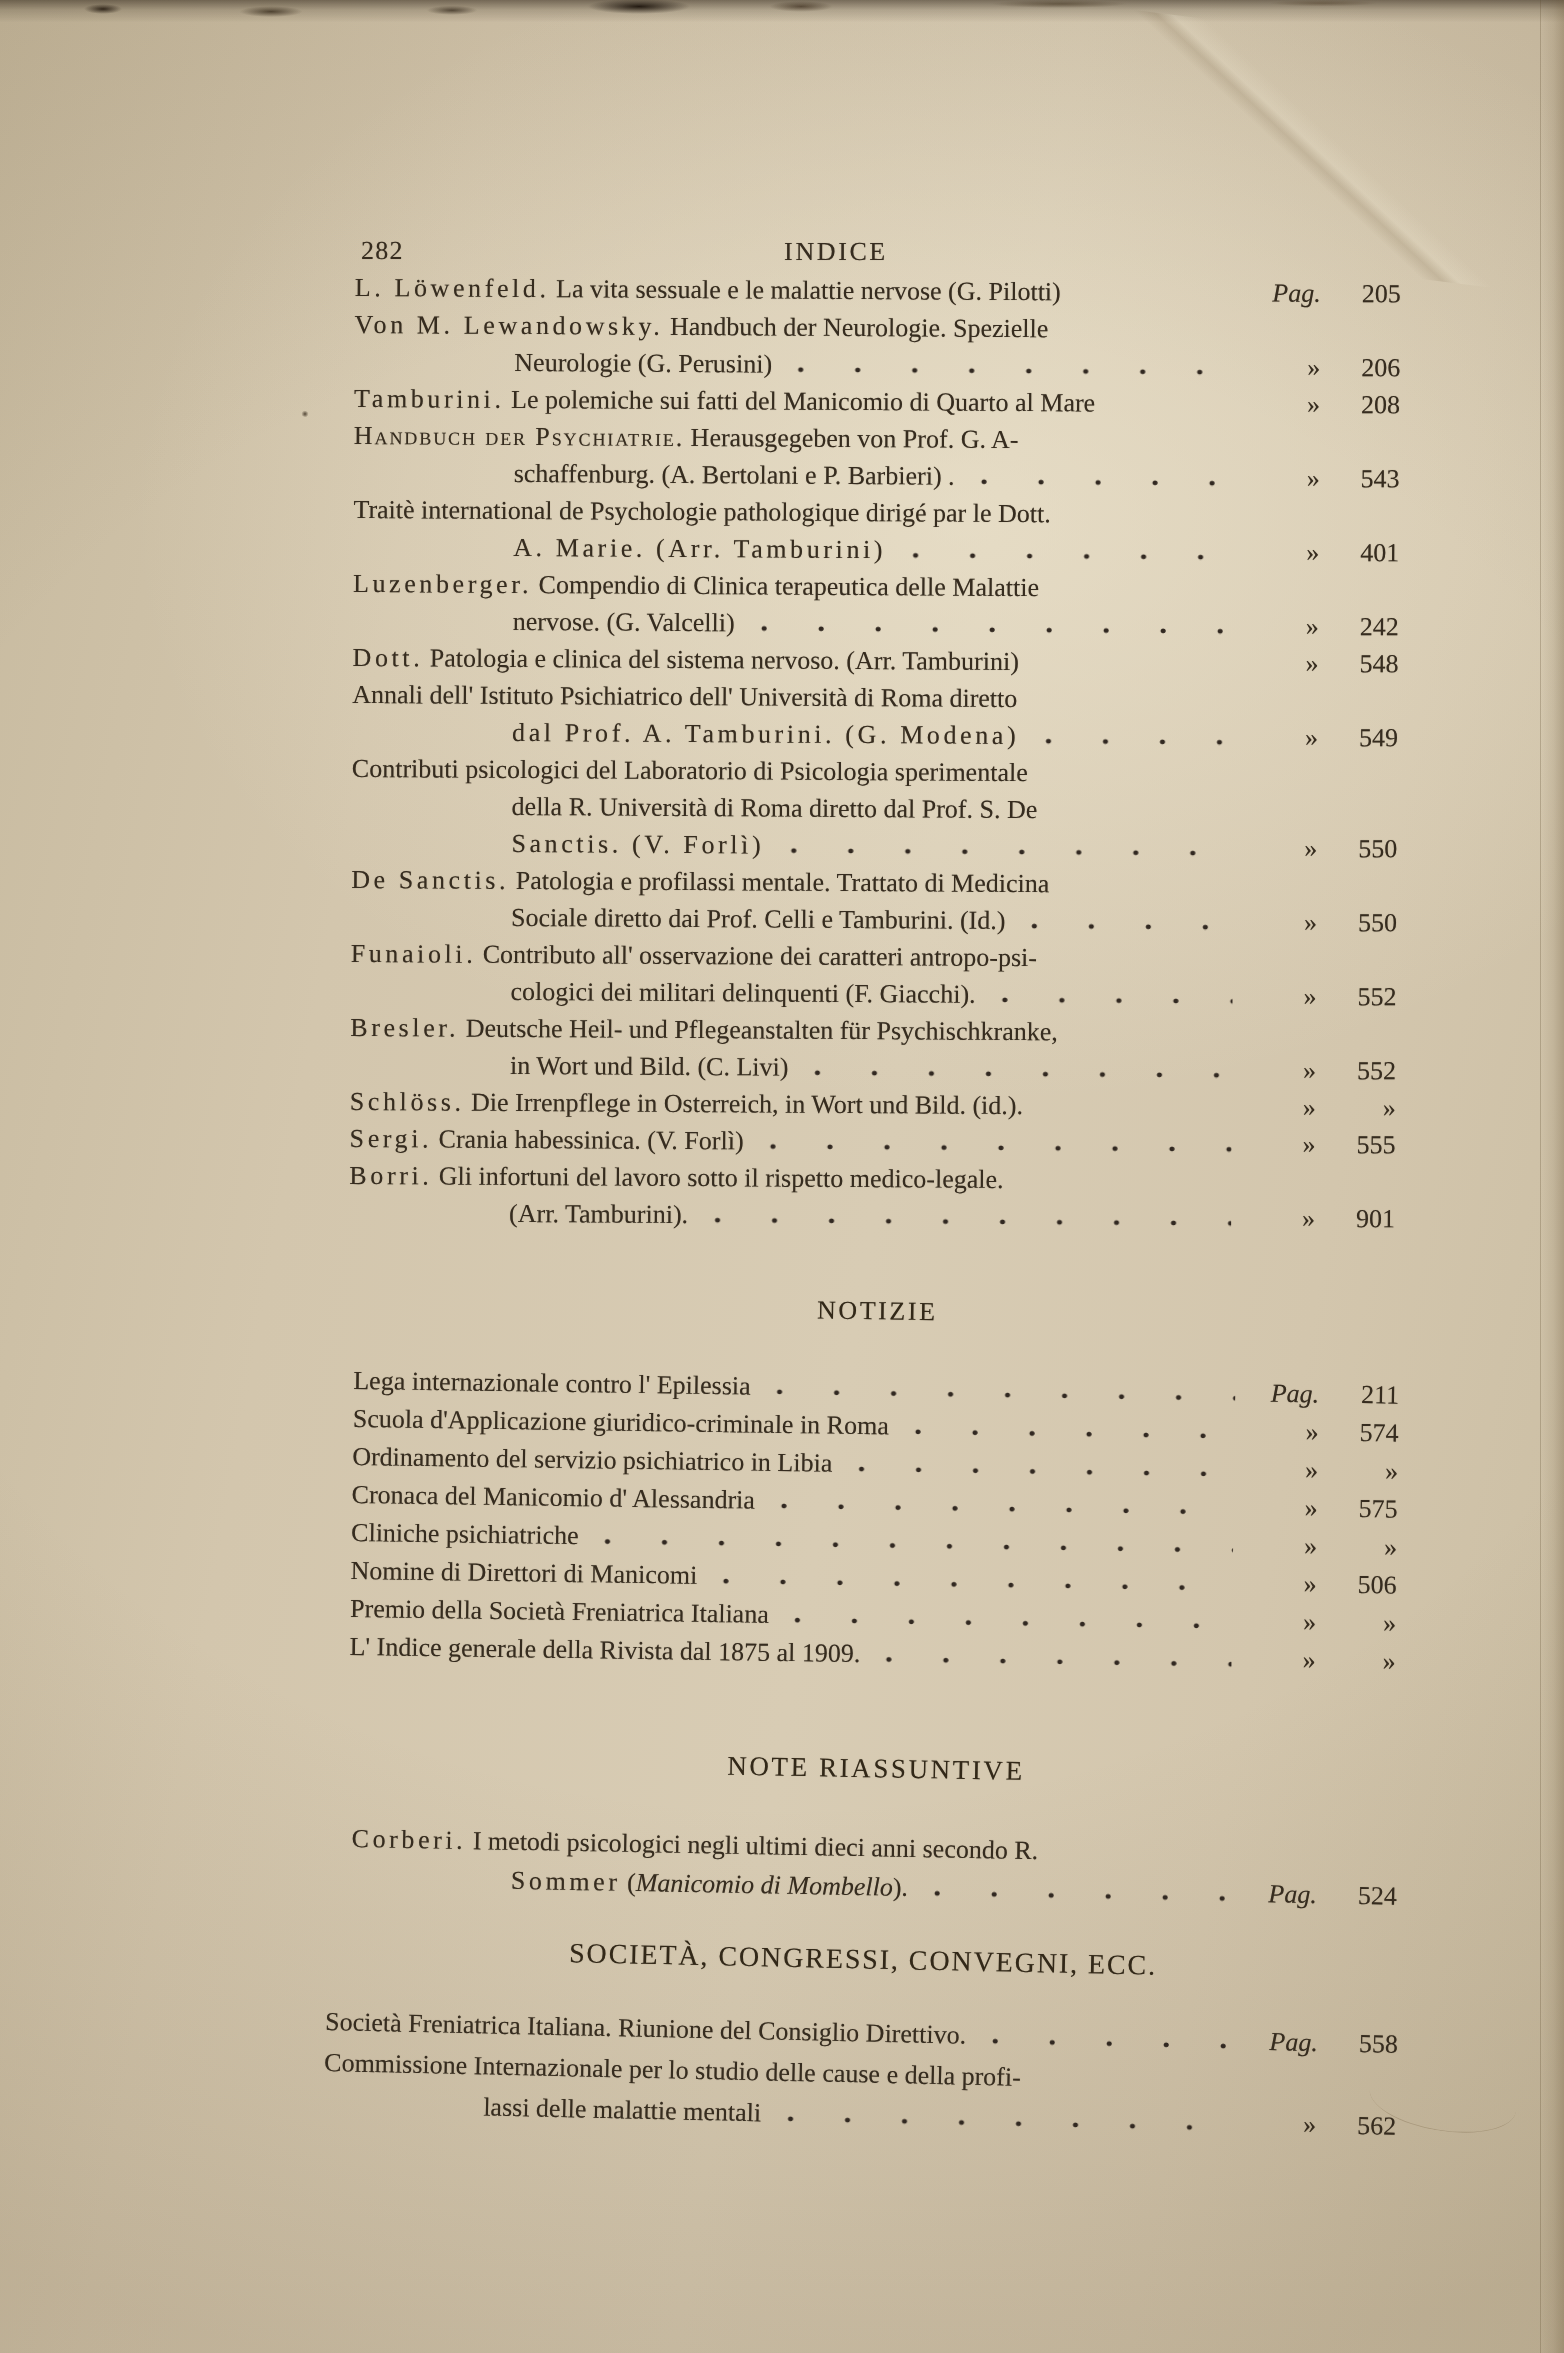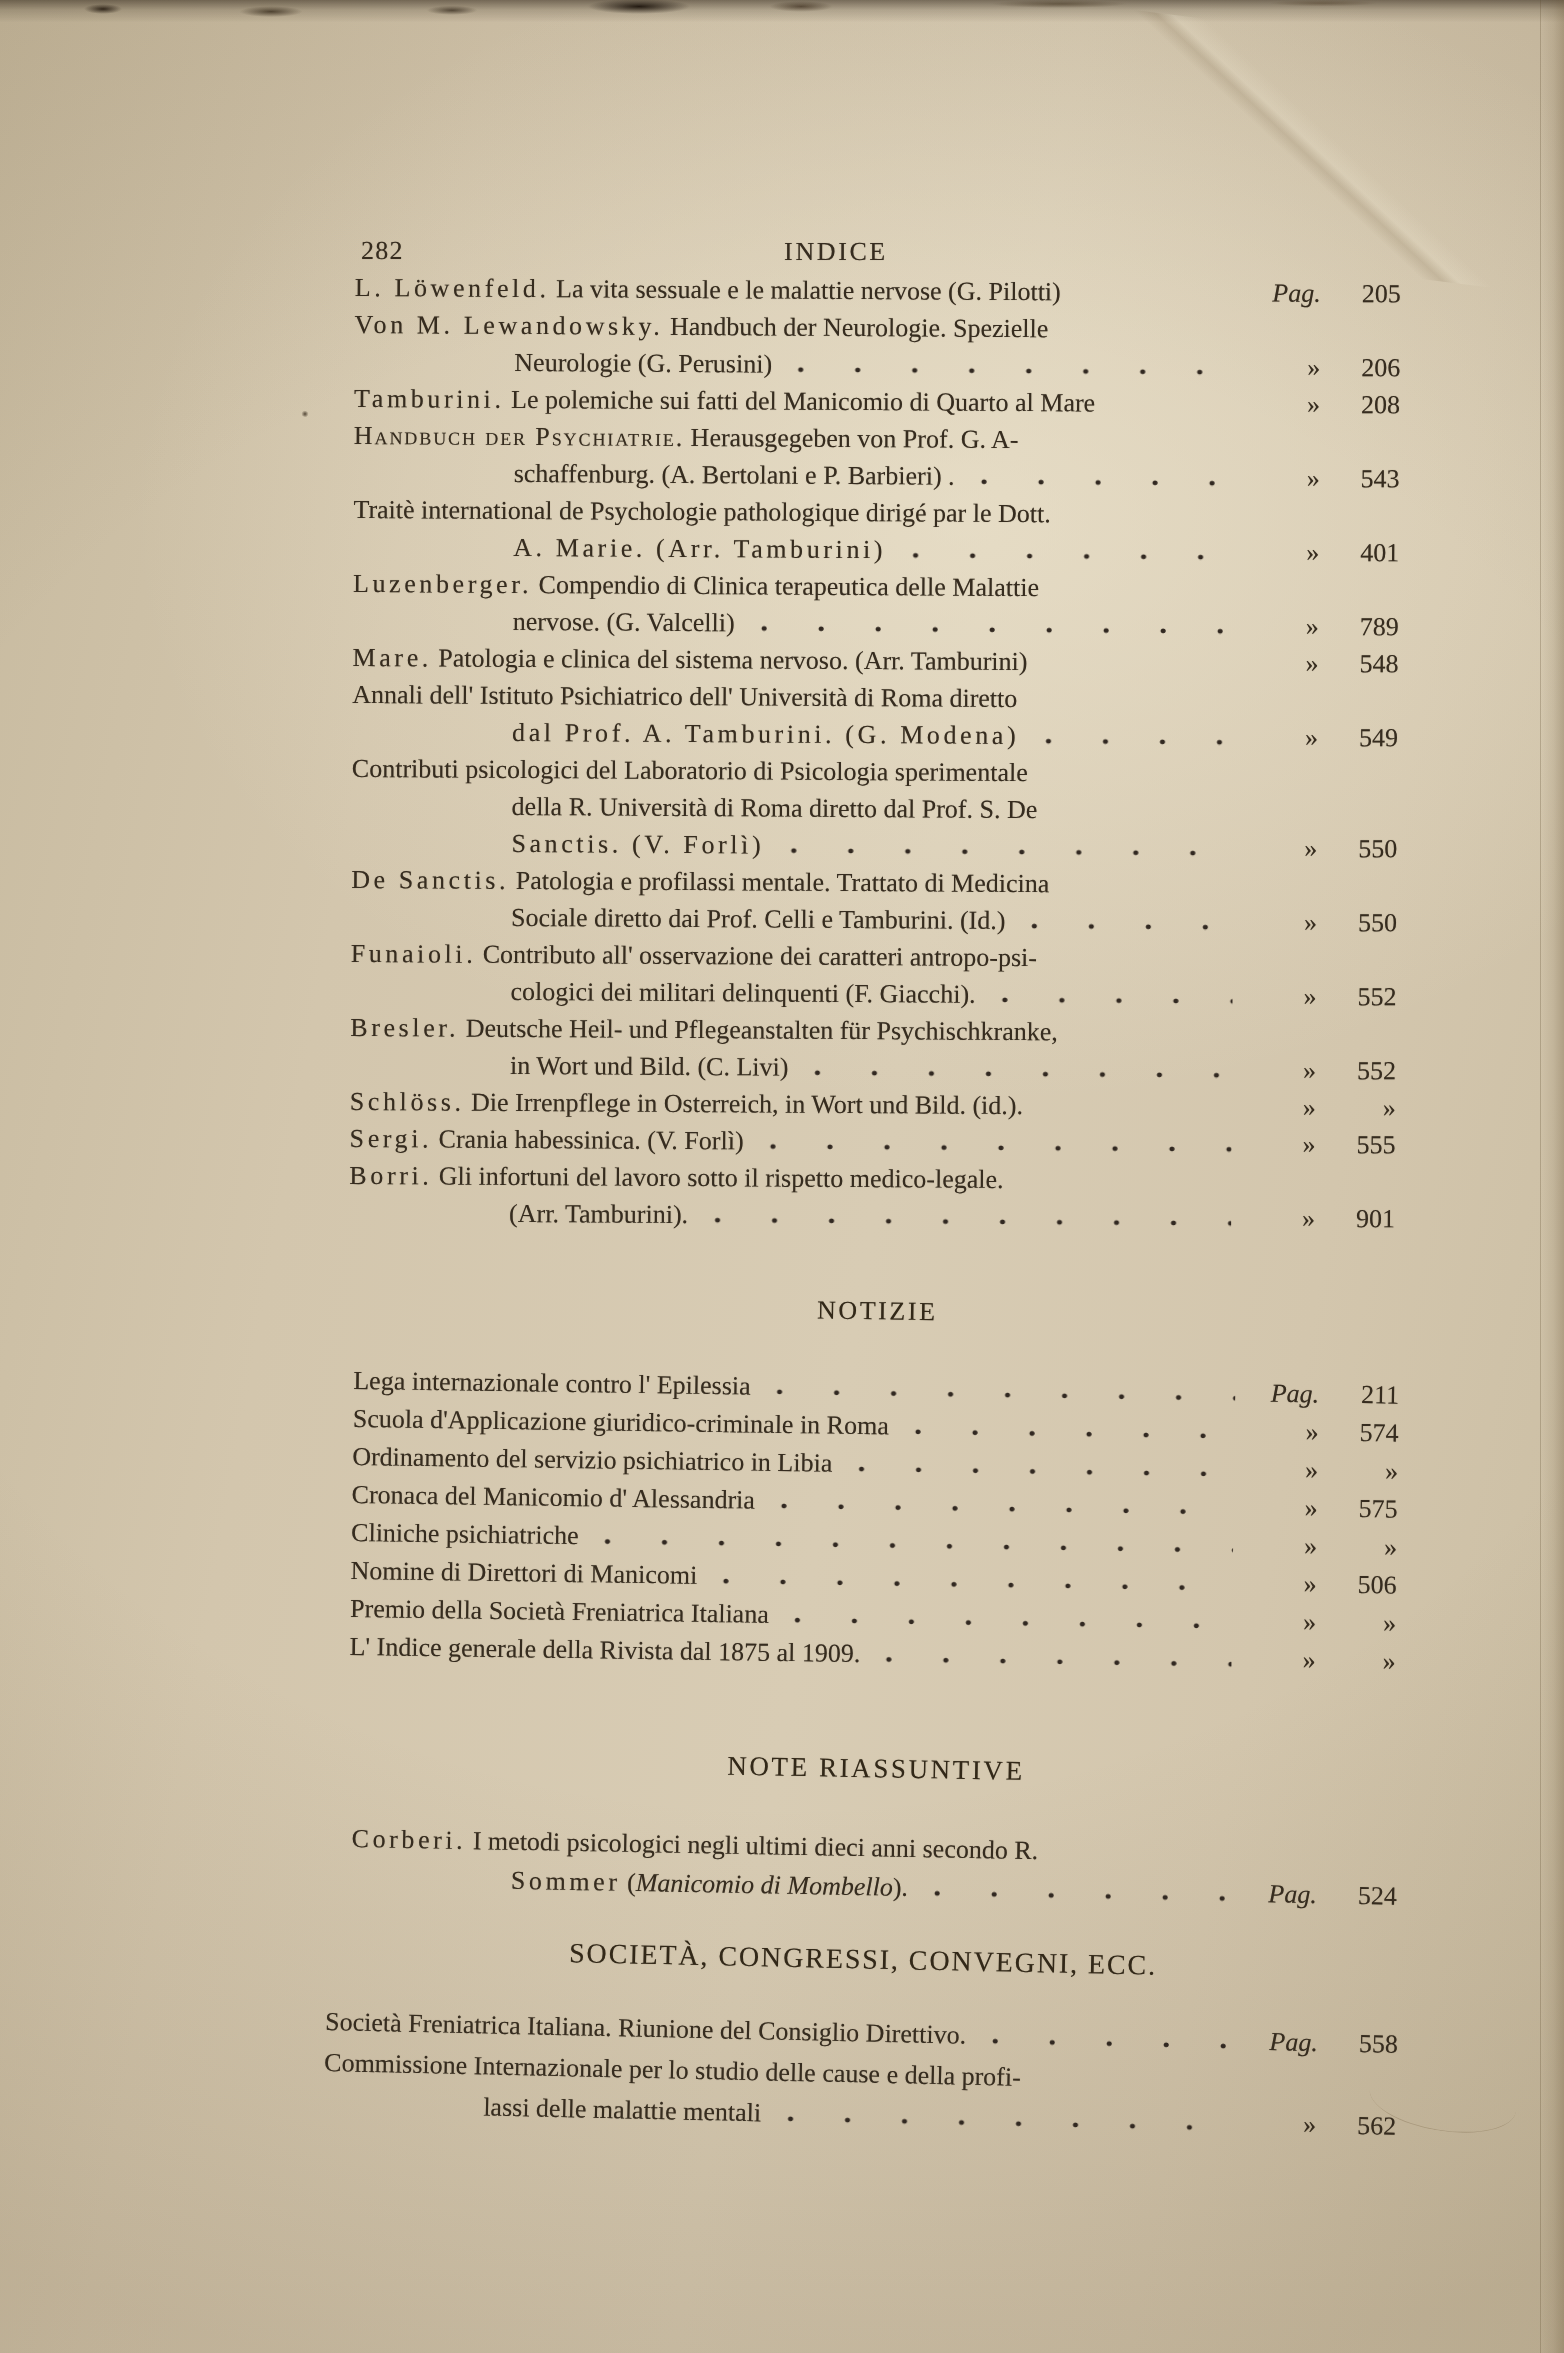--- a/index.html
+++ b/index.html
@@ -129,24 +129,24 @@
           <div class="entry">
             <div class="line"><span class="text"><span class="seg-caps">Handbuch der Psychiatrie.</span><span class="seg"> Herausgegeben von Prof. G. A-</span></span></div>
             <div class="line cont last"><span class="text"><span class="seg">schaffenburg. (A. Bertolani e P. Barbieri) .</span></span><span class="dots"></span><span class="ref-label">»</span><span class="ref-value">543</span></div>
           </div>
           <div class="entry">
             <div class="line"><span class="text"><span class="seg">Traitè international de Psychologie pathologique dirigé par le Dott.</span></span></div>
             <div class="line cont last"><span class="text"><span class="seg-sp">A. Marie. (Arr. Tamburini)</span></span><span class="dots"></span><span class="ref-label">»</span><span class="ref-value">401</span></div>
           </div>
           <div class="entry">
             <div class="line"><span class="text"><span class="seg-sp">Luzenberger.</span><span class="seg"> Compendio di Clinica terapeutica delle Malattie</span></span></div>
-            <div class="line cont last"><span class="text"><span class="seg">nervose. (G. Valcelli)</span></span><span class="dots"></span><span class="ref-label">»</span><span class="ref-value">789</span></div>
-          </div>
-          <div class="entry">
-            <div class="line last"><span class="text"><span class="seg-sp">Mare.</span><span class="seg"> Patologia e clinica del sistema nervoso. (Arr. Tamburini)</span></span><span class="spacer"></span><span class="ref-label">»</span><span class="ref-value">548</span></div>
+            <div class="line cont last"><span class="text"><span class="seg">nervose. (G. Valcelli)</span></span><span class="dots"></span><span class="ref-label">»</span><span class="ref-value">242</span></div>
+          </div>
+          <div class="entry">
+            <div class="line last"><span class="text"><span class="seg-sp">Dott.</span><span class="seg"> Patologia e clinica del sistema nervoso. (Arr. Tamburini)</span></span><span class="spacer"></span><span class="ref-label">»</span><span class="ref-value">548</span></div>
           </div>
           <div class="entry">
             <div class="line"><span class="text"><span class="seg">Annali dell' Istituto Psichiatrico dell' Università di Roma diretto</span></span></div>
             <div class="line cont last"><span class="text"><span class="seg-sp">dal Prof. A. Tamburini. (G. Modena)</span></span><span class="dots"></span><span class="ref-label">»</span><span class="ref-value">549</span></div>
           </div>
           <div class="entry">
             <div class="line"><span class="text"><span class="seg">Contributi psicologici del Laboratorio di Psicologia sperimentale</span></span></div>
             <div class="line cont"><span class="text"><span class="seg">della R. Università di Roma diretto dal Prof. S. De</span></span></div>
             <div class="line cont last"><span class="text"><span class="seg-sp">Sanctis. (V. Forlì)</span></span><span class="dots"></span><span class="ref-label">»</span><span class="ref-value">550</span></div>
           </div>

